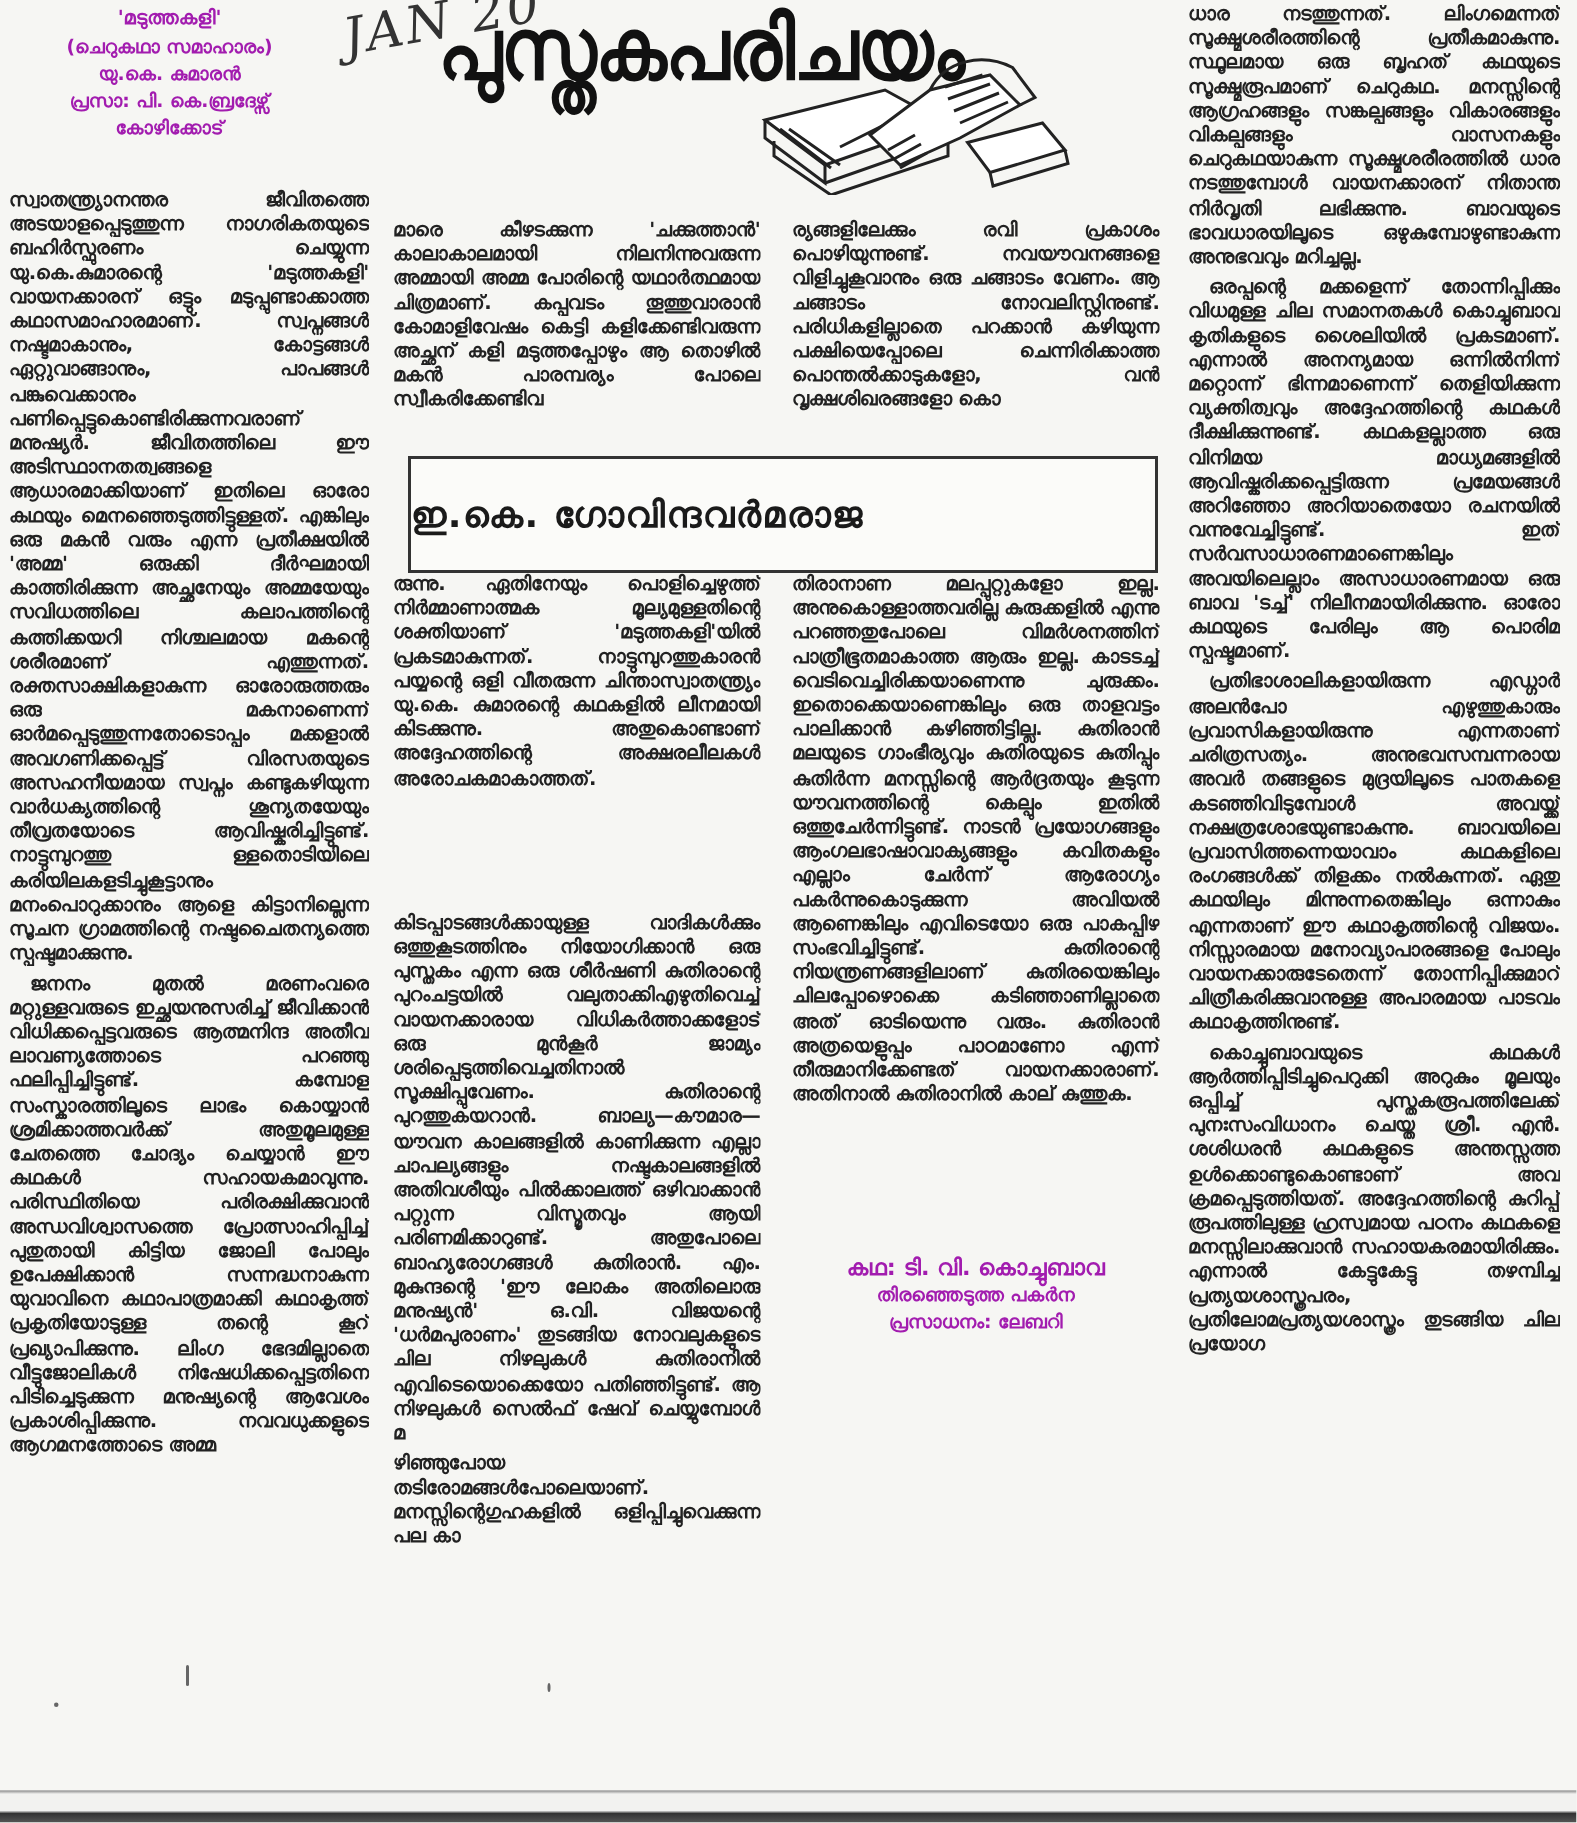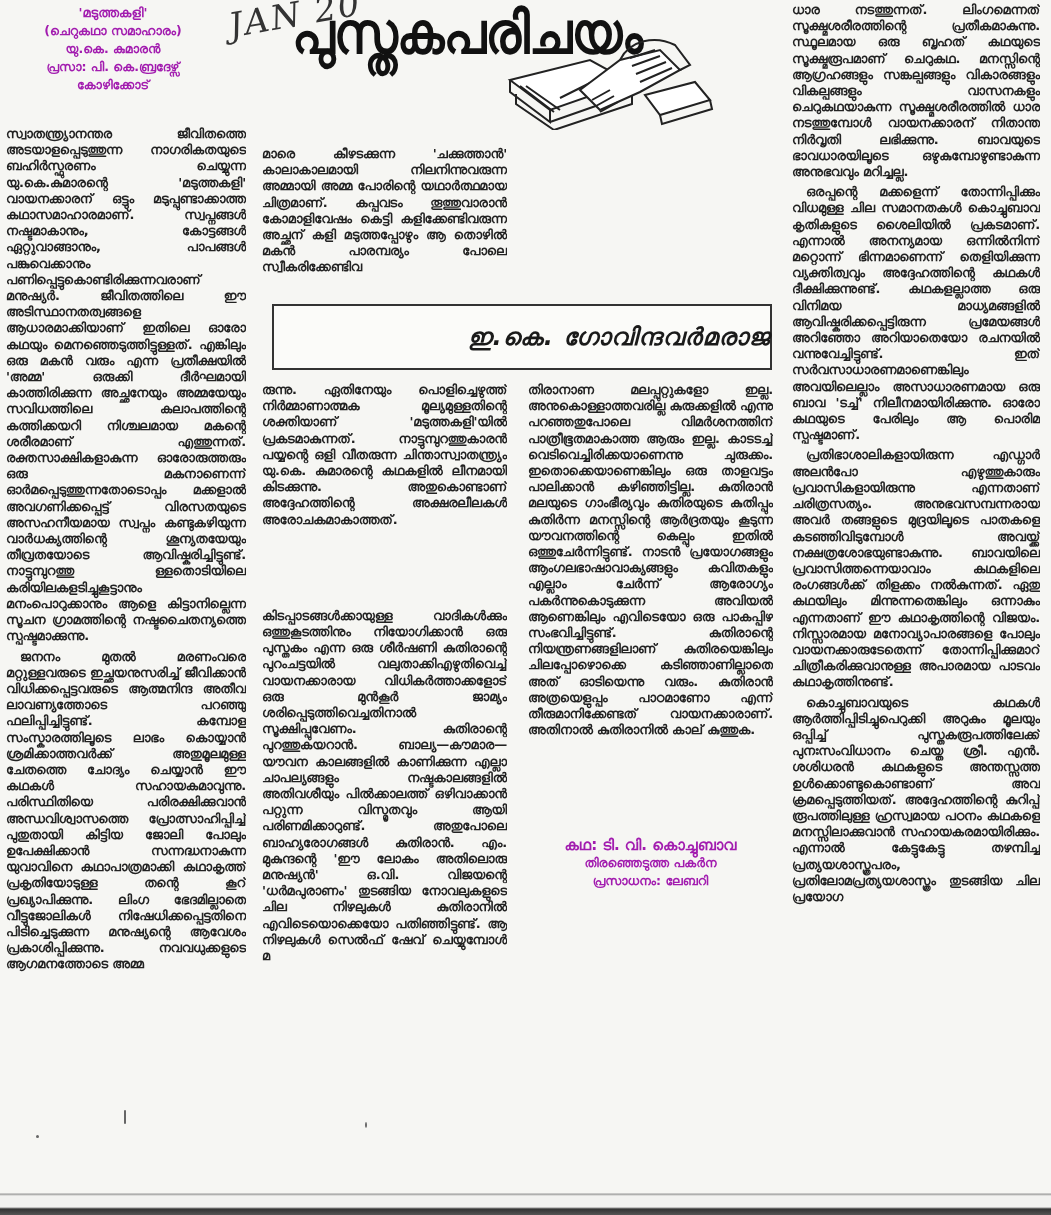--- a/index.html
+++ b/index.html
@@ -31,23 +31,23 @@
   .col p { margin:0 0 4px 0; text-indent:14px; }
   .col p.noindent { text-indent:0; }
   .col-1 { left:6px; top:126px; width:240px; height:960px; overflow:hidden; }
   .col-2a { left:262px; top:146px; width:245px; height:150px; overflow:hidden; }
   .col-3a { left:528px; top:146px; width:245px; height:150px; overflow:hidden; }
   .col-4 { left:792px; top:2px; width:248px; height:1060px; overflow:hidden; }
   .col-2b { left:262px; top:382px; width:245px; height:680px; overflow:hidden; }
   .col-3b { left:528px; top:382px; width:245px; height:420px; overflow:hidden; }
   .col-3c { left:528px; top:928px; width:245px; height:140px; overflow:hidden; }
   .author-box {
-    position:absolute; left:272px; top:304px; width:500px; height:66px;
+    position:absolute; left:272px; top:304px; width:500px; height:78px;
     border:2px solid #333; background:#fbfbf9; box-sizing:border-box;
-    display:flex; align-items:center; justify-content:flex-end;font-style:italic;
+    display:flex; align-items:center; justify-content:flex-start;
   }
   .author-name { font-size:24px; font-weight:bold; letter-spacing:1px; color:#1a1a1a; }
   .credit-2 { position:absolute; left:262px; top:562px; width:245px; }
   .credit-3 { position:absolute; left:528px; top:836px; width:245px; }
   .credit-3 .title { font-size:15px; }
   .bottom-strip {
     position:absolute; left:0; top:1185px; width:1051px; height:30px;
     background:linear-gradient(to bottom,#f6f6f3 0,#f6f6f3 8px,#999 9px,#f2f2f0 11px,#f2f2f0 22px,#333 24px,#555 30px);
   }
   .speck { position:absolute; background:#666; border-radius:50%; }
@@ -87,29 +87,33 @@
 
   <div class="col col-1">
     <p class="noindent">സ്വാതന്ത്ര്യാനന്തര ജീവിതത്തെ അടയാളപ്പെടുത്തുന്ന നാഗരികതയുടെ ബഹിർസ്ഫുരണം ചെയ്യുന്ന യു.കെ.കുമാരന്റെ 'മടുത്തകളി' വായനക്കാരന് ഒട്ടും മടുപ്പുണ്ടാക്കാത്ത കഥാസമാഹാരമാണ്. സ്വപ്നങ്ങൾ നഷ്ടമാകാനും, കോട്ടങ്ങൾ ഏറ്റുവാങ്ങാനും, പാപങ്ങൾ പങ്കുവെക്കാനും പണിപ്പെട്ടുകൊണ്ടിരിക്കുന്നവരാണ് മനുഷ്യർ. ജീവിതത്തിലെ ഈ അടിസ്ഥാനതത്വങ്ങളെ ആധാരമാക്കിയാണ് ഇതിലെ ഓരോ കഥയും മെനഞ്ഞെടുത്തിട്ടുള്ളത്. എങ്കിലും ഒരു മകൻ വരും എന്ന പ്രതീക്ഷയിൽ 'അമ്മ' ഒരുക്കി ദീർഘമായി കാത്തിരിക്കുന്ന അച്ഛനേയും അമ്മയേയും സവിധത്തിലെ കലാപത്തിന്റെ കത്തിക്കയറി നിശ്ചലമായ മകന്റെ ശരീരമാണ് എത്തുന്നത്. രക്തസാക്ഷികളാകുന്ന ഓരോരുത്തരും ഒരു മകനാണെന്ന് ഓർമപ്പെടുത്തുന്നതോടൊപ്പം മക്കളാൽ അവഗണിക്കപ്പെട്ട് വിരസതയുടെ അസഹനീയമായ സ്വപ്നം കണ്ടുകഴിയുന്ന വാർധക്യത്തിന്റെ ശൂന്യതയേയും തീവ്രതയോടെ ആവിഷ്കരിച്ചിട്ടുണ്ട്. നാട്ടുമ്പുറത്തു ള്ളതൊടിയിലെ കരിയിലകളടിച്ചുകൂട്ടാനും മനംപൊറുക്കാനും ആളെ കിട്ടാനില്ലെന്ന സൂചന ഗ്രാമത്തിന്റെ നഷ്ടചൈതന്യത്തെ സ്പഷ്ടമാക്കുന്നു.</p>
     <p>ജനനം മുതൽ മരണംവരെ മറ്റുള്ളവരുടെ ഇച്ഛയനുസരിച്ച് ജീവിക്കാൻ വിധിക്കപ്പെട്ടവരുടെ ആത്മനിന്ദ അതീവ ലാവണ്യത്തോടെ പറഞ്ഞു ഫലിപ്പിച്ചിട്ടുണ്ട്. കമ്പോള സംസ്കാരത്തിലൂടെ ലാഭം കൊയ്യാൻ ശ്രമിക്കാത്തവർക്ക് അതുമൂലമുള്ള ചേതത്തെ ചോദ്യം ചെയ്യാൻ ഈ കഥകൾ സഹായകമാവുന്നു. പരിസ്ഥിതിയെ പരിരക്ഷിക്കുവാൻ അന്ധവിശ്വാസത്തെ പ്രോത്സാഹിപ്പിച്ച് പുതുതായി കിട്ടിയ ജോലി പോലും ഉപേക്ഷിക്കാൻ സന്നദ്ധനാകുന്ന യുവാവിനെ കഥാപാത്രമാക്കി കഥാകൃത്ത് പ്രകൃതിയോടുള്ള തന്റെ കൂറ് പ്രഖ്യാപിക്കുന്നു. ലിംഗ ഭേദമില്ലാതെ വീട്ടുജോലികൾ നിഷേധിക്കപ്പെട്ടതിനെ പിടിച്ചെടുക്കുന്ന മനുഷ്യന്റെ ആവേശം പ്രകാശിപ്പിക്കുന്നു. നവവധുക്കളുടെ ആഗമനത്തോടെ അമ്മ</p>
   </div>
 
   <div class="col col-2a">
     <p class="noindent">മാരെ കീഴടക്കുന്ന 'ചക്കുത്താൻ' കാലാകാലമായി നിലനിന്നുവരുന്ന അമ്മായി അമ്മ പോരിന്റെ യഥാർത്ഥമായ ചിത്രമാണ്. കപ്പവടം തൂത്തുവാരാൻ കോമാളിവേഷം കെട്ടി കളിക്കേണ്ടിവരുന്ന അച്ഛന് കളി മടുത്തപ്പോഴും ആ തൊഴിൽ മകൻ പാരമ്പര്യം പോലെ സ്വീകരിക്കേണ്ടിവ</p>
   </div>
 
+  <div class="col col-3a">
+    <p class="noindent">ര്യങ്ങളിലേക്കും രവി പ്രകാശം പൊഴിയുന്നുണ്ട്. നവയൗവനങ്ങളെ വിളിച്ചുകൂവാനും ഒരു ചങ്ങാടം വേണം. ആ ചങ്ങാടം നോവലിസ്റ്റിനുണ്ട്. പരിധികളില്ലാതെ പറക്കാൻ കഴിയുന്ന പക്ഷിയെപ്പോലെ ചെന്നിരിക്കാത്ത പൊന്തൽക്കാടുകളോ, വൻ വൃക്ഷശിഖരങ്ങളോ കൊ</p>
+  </div>
 
   <div class="author-box">
     <span class="author-name">ഇ.കെ. ഗോവിന്ദവർമരാജ</span>
   </div>
 
   <div class="col col-2b">
     <p class="noindent">രുന്നു. ഏതിനേയും പൊളിച്ചെഴുത്ത് നിർമ്മാണാത്മക മൂല്യമുള്ളതിന്റെ ശക്തിയാണ് 'മടുത്തകളി'യിൽ പ്രകടമാകുന്നത്. നാട്ടുമ്പുറത്തുകാരൻ പയ്യന്റെ ഒളി വീതരുന്ന ചിന്താസ്വാതന്ത്ര്യം യു.കെ. കുമാരന്റെ കഥകളിൽ ലീനമായി കിടക്കുന്നു. അതുകൊണ്ടാണ് അദ്ദേഹത്തിന്റെ അക്ഷരലീലകൾ അരോചകമാകാത്തത്.</p>
     <div style="height:76px"></div>
     <p class="noindent">കിടപ്പാടങ്ങൾക്കായുള്ള വാദികൾക്കും ഒത്തുകൂടത്തിനും നിയോഗിക്കാൻ ഒരു പുസ്തകം എന്ന ഒരു ശീർഷണി കുതിരാന്റെ പുറംചട്ടയിൽ വലുതാക്കിഎഴുതിവെച്ച് വായനക്കാരായ വിധികർത്താക്കളോട് ഒരു മുൻകൂർ ജാമ്യം ശരിപ്പെടുത്തിവെച്ചതിനാൽ സൂക്ഷിപ്പുവേണം. കുതിരാന്റെ പുറത്തുകയറാൻ. ബാല്യ—കൗമാര— യൗവന കാലങ്ങളിൽ കാണിക്കുന്ന എല്ലാ ചാപല്യങ്ങളും നഷ്ടകാലങ്ങളിൽ അതിവശീയും പിൽക്കാലത്ത് ഒഴിവാക്കാൻ പറ്റുന്ന വിസ്മൃതവും ആയി പരിണമിക്കാറുണ്ട്. അതുപോലെ ബാഹ്യരോഗങ്ങൾ കുതിരാൻ. എം. മുകുന്ദന്റെ 'ഈ ലോകം അതിലൊരു മനുഷ്യൻ' ഒ.വി. വിജയന്റെ 'ധർമപുരാണം' തുടങ്ങിയ നോവലുകളുടെ ചില നിഴലുകൾ കുതിരാനിൽ എവിടെയൊക്കെയോ പതിഞ്ഞിട്ടുണ്ട്. ആ നിഴലുകൾ സെൽഫ് ഷേവ് ചെയ്യുമ്പോൾ മ</p>
+    <p class="noindent">ഴിഞ്ഞുപോയ തടിരോമങ്ങൾപോലെയാണ്. മനസ്സിന്റെഗുഹകളിൽ ഒളിപ്പിച്ചുവെക്കുന്ന പല കാ</p>
   </div>
 
 
   <div class="col col-3b">
     <p class="noindent">തിരാനാണ മലപ്പുറ്റുകളോ ഇല്ല. അനുകൊള്ളാത്തവരില്ല കുരുക്കളിൽ എന്നു പറഞ്ഞതുപോലെ വിമർശനത്തിന് പാത്രീഭൂതമാകാത്ത ആരും ഇല്ല. കാടടച്ച് വെടിവെച്ചിരിക്കയാണെന്നു ചുരുക്കം. ഇതൊക്കെയാണെങ്കിലും ഒരു താളവട്ടം പാലിക്കാൻ കഴിഞ്ഞിട്ടില്ല. കുതിരാൻ മലയുടെ ഗാംഭീര്യവും കുതിരയുടെ കുതിപ്പും കുതിർന്ന മനസ്സിന്റെ ആർദ്രതയും കൂടുന്ന യൗവനത്തിന്റെ കെല്പും ഇതിൽ ഒത്തുചേർന്നിട്ടുണ്ട്. നാടൻ പ്രയോഗങ്ങളും ആംഗലഭാഷാവാക്യങ്ങളും കവിതകളും എല്ലാം ചേർന്ന് ആരോഗ്യം പകർന്നുകൊടുക്കുന്ന അവിയൽ ആണെങ്കിലും എവിടെയോ ഒരു പാകപ്പിഴ സംഭവിച്ചിട്ടുണ്ട്. കുതിരാന്റെ നിയന്ത്രണങ്ങളിലാണ് കുതിരയെങ്കിലും ചിലപ്പോഴൊക്കെ കടിഞ്ഞാണില്ലാതെ അത് ഓടിയെന്നു വരും. കുതിരാൻ അത്രയെളുപ്പം പാഠമാണോ എന്ന് തീരുമാനിക്കേണ്ടത് വായനക്കാരാണ്. അതിനാൽ കുതിരാനിൽ കാല് കുത്തുക.</p>
   </div>
 
   <div class="credit credit-3">
     <div class="title">കഥ: ടി. വി. കൊച്ചുബാവ</div>
     <div>തിരഞ്ഞെടുത്ത പകർന</div>

